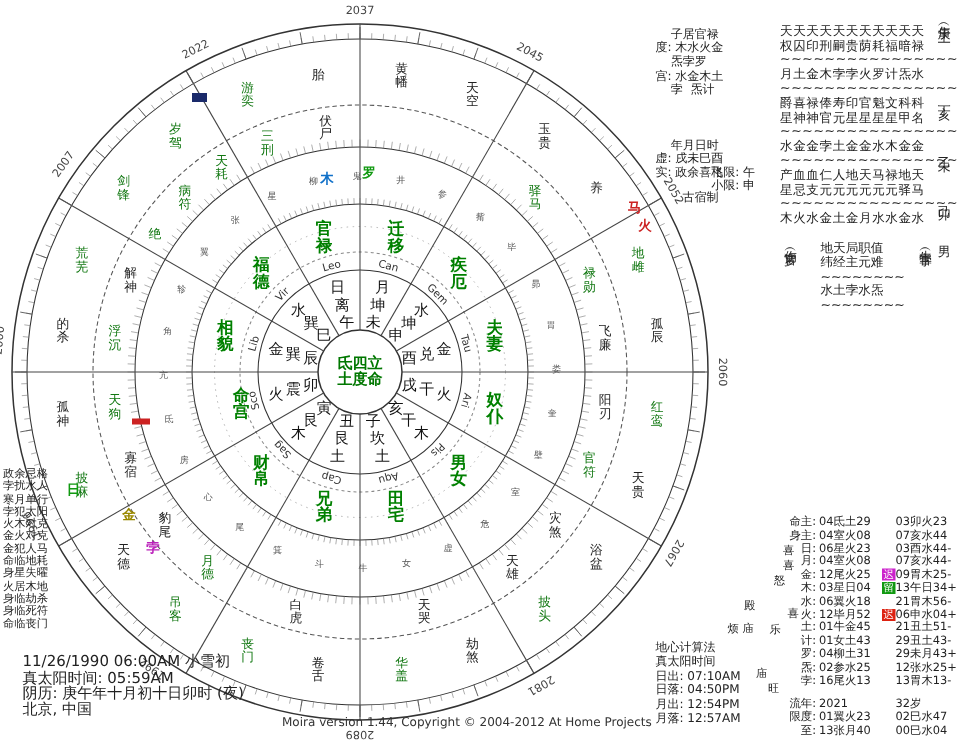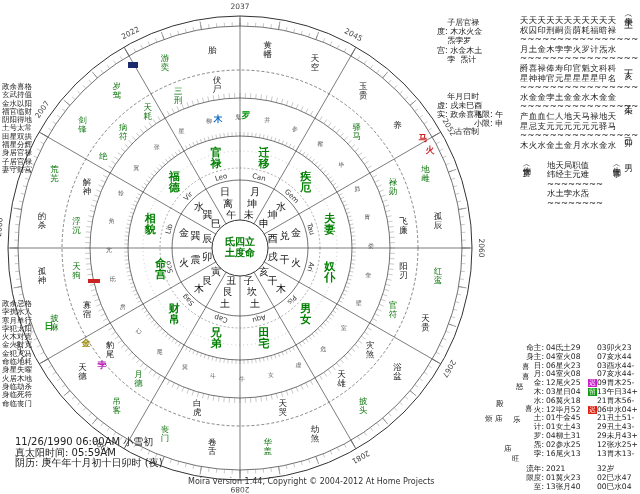--- a/index.html
+++ b/index.html
@@ -3,21 +3,21 @@
 <meta charset="utf-8">
 <style>
   html,body{margin:0;padding:0;background:#fff;}
   #stage{position:relative;width:640px;height:494px;background:#fff;overflow:hidden;
          font-family:"DejaVu Sans",sans-serif;color:#222;}
   .abs{position:absolute;}
   .line{white-space:pre;}
   .vert{writing-mode:vertical-rl;text-orientation:upright;letter-spacing:1px;}
   #left-top-verdicts,#left-bottom-verdicts{left:2px;font-size:7.5px;line-height:8.3px;color:#222;}
   #left-top-verdicts{top:83px;}
-  #left-bottom-verdicts{top:300px;}
+  #left-bottom-verdicts{top:312px;}
   #birth-info{left:15px;top:437px;font-size:10px;line-height:10.6px;color:#222;}
   #footer{left:188px;top:477px;width:310px;font-size:8px;color:#333;}
   #gusuzhi{left:455px;top:126px;font-size:8px;color:#222;}
   #enyong{left:437px;top:18px;}
   #xushi{left:437px;top:92px;}
   #limits{left:437px;top:110px;margin-left:32px;}
   #enyong,#xushi,#limits{font-size:8px;line-height:9.2px;color:#222;}
   #tianxing{left:520px;top:16px;font-size:8.4px;line-height:9.6px;letter-spacing:0.4px;color:#222;}
   #guanxing-left{left:521px;top:160px;font-size:8.4px;color:#222;}
   #guanxing-rows{left:547px;top:161px;font-size:8.4px;line-height:9.4px;color:#222;}
@@ -873,52 +873,48 @@
         <text x="49" y="329" class="pm" fill="#119911">日</text>
         <text x="86" y="346" class="pm" fill="#998800">金</text>
         <text x="102" y="368" class="pm" fill="#bb22bb">孛</text>
       </g>
       <g>
         <rect x="88" y="279" width="12" height="4" fill="#cc2222"></rect>
         <rect x="128" y="62" width="10" height="6" fill="#1a2a6a"></rect>
       </g>
     </svg>
 
-<div id="left-top-verdicts" class="abs">
-      <div class="line">政余喜格</div>
-      <div class="line">玄武持值</div>
-      <div class="line">金水以阳</div>
-      <div class="line">福官临财</div>
-      <div class="line">阴阳得地</div>
-      <div class="line">土号太常</div>
-      <div class="line">田星双拱</div>
-      <div class="line">福星分辉</div>
-      <div class="line">身居官禄</div>
-      <div class="line">子居官禄</div>
-      <div class="line">妻守财宫</div>
-    </div>
 <div id="left-bottom-verdicts" class="abs">
       <div class="line">政余忌格</div>
       <div class="line">孛扰水人</div>
       <div class="line">寒月单行</div>
       <div class="line">孛犯太阳</div>
       <div class="line">火木对克</div>
       <div class="line">金火对克</div>
       <div class="line">金犯人马</div>
       <div class="line">命临地耗</div>
       <div class="line">身星失曜</div>
       <div class="line">火居木地</div>
       <div class="line">身临劫杀</div>
       <div class="line">身临死符</div>
       <div class="line">命临丧门</div>
     </div>
 <div id="birth-info" class="abs">
       <div class="line">11/26/1990 06:00AM 小雪初</div>
       <div class="line">真太阳时间: 05:59AM</div>
       <div class="line">阴历: 庚午年十月初十日卯时 (夜)</div>
+      <div class="line">北京, 中国</div>
+    </div>
+<div id="geo-block" class="abs">
+      <div class="line">地心计算法</div>
+      <div class="line">真太阳时间</div>
+      <div class="line">日出: 07:10AM</div>
+      <div class="line">日落: 04:50PM</div>
+      <div class="line">月出: 12:54PM</div>
+      <div class="line">月落: 12:57AM</div>
     </div>
 <div id="footer" class="abs">Moira version 1.44, Copyright © 2004-2012 At Home Projects</div>
 <div id="gusuzhi" class="abs">古宿制</div>
 <div id="enyong" class="abs line"><div class="line">    子居官禄</div><div class="line">度: 木水火金</div><div class="line">    炁孛罗</div><div class="line">宫: 水金木土</div><div class="line">    孛  炁计</div></div>
 <div id="xushi" class="abs line"><div class="line">    年月日时</div><div class="line">虚: 戌未巳酉</div><div class="line">实: 政余喜格</div></div>
 <div id="limits" class="abs line"><div class="line">  飞限: 午</div><div class="line">  小限: 申</div></div>
 <div id="tianxing" class="abs">
       <div class="line">天天天天天天天天天天天</div>
       <div class="line">权囚印刑嗣贵荫耗福暗禄</div>
       <div class="line">~~~~~~~~~~~~~~~~</div>

